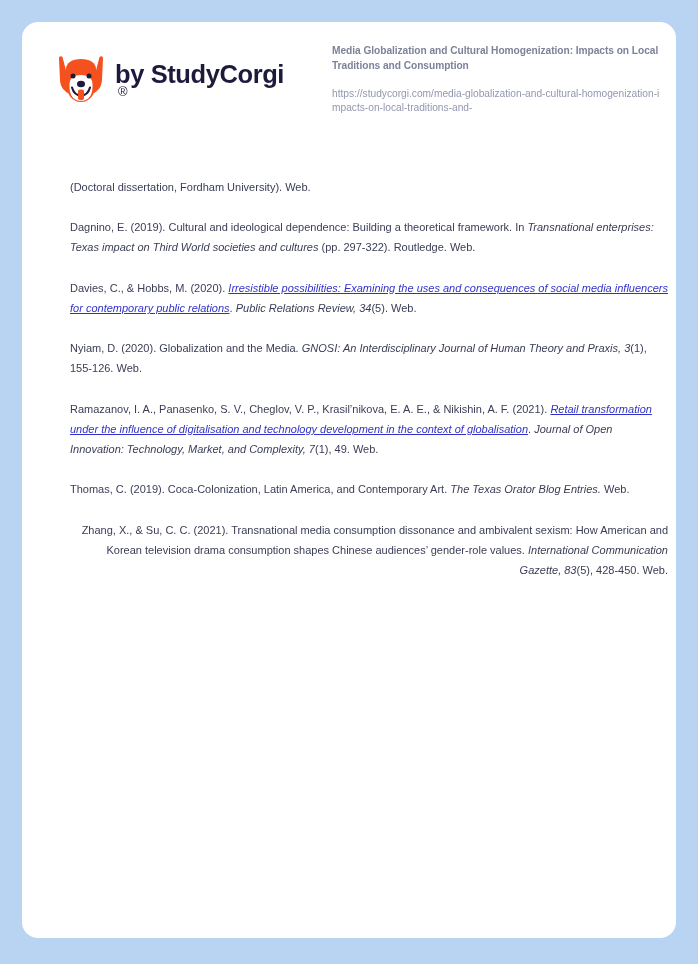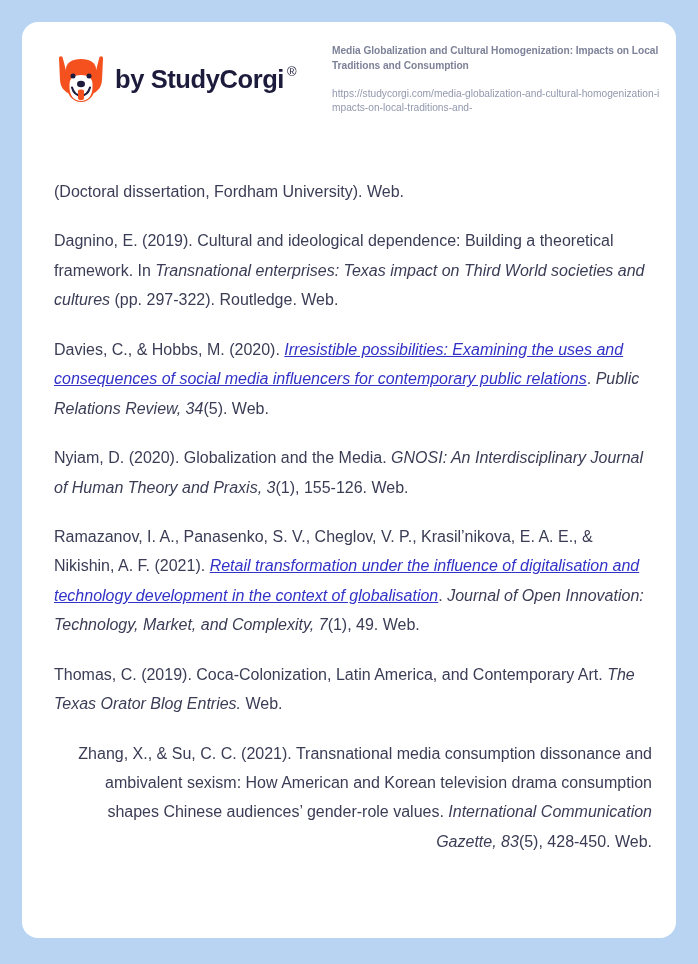--- a/index.html
+++ b/index.html
@@ -52,20 +52,21 @@
   }
   .brand-text {
     display: flex;
     align-items: flex-start;
     font-size: 25.5px;
     font-weight: bold;
     color: #1d1b3c;
     letter-spacing: -0.4px;
     line-height: 1;
     white-space: nowrap;
+    flex-direction: column;
   }
   .reg-mark {
     font-size: 13px;
     font-weight: normal;
     color: #1d1b3c;
     margin-left: 3px;
     margin-top: -2px;
     line-height: 1;
   }
   .doc-meta {
@@ -83,24 +84,24 @@
     margin-top: 13px;
     font-size: 10.2px;
     font-weight: normal;
     color: #9298ae;
     line-height: 1.45;
     word-break: break-all;
   }
   
   .refs {
     position: absolute;
-    left: 32px;
+    left: 48px;
     top: 155px;
     width: 598px;
-    font-size: 16px;
+    font-size: 11px;
     color: #3a3d55;
     line-height: 1.84;
   }
   .ref {
     margin: 0 0 20px 0;
     text-align: left;
   }
   .ref:last-child { margin-bottom: 0; text-align: right; }
   .ref i { font-style: italic; }
   .ref a, .ref .lnk {

